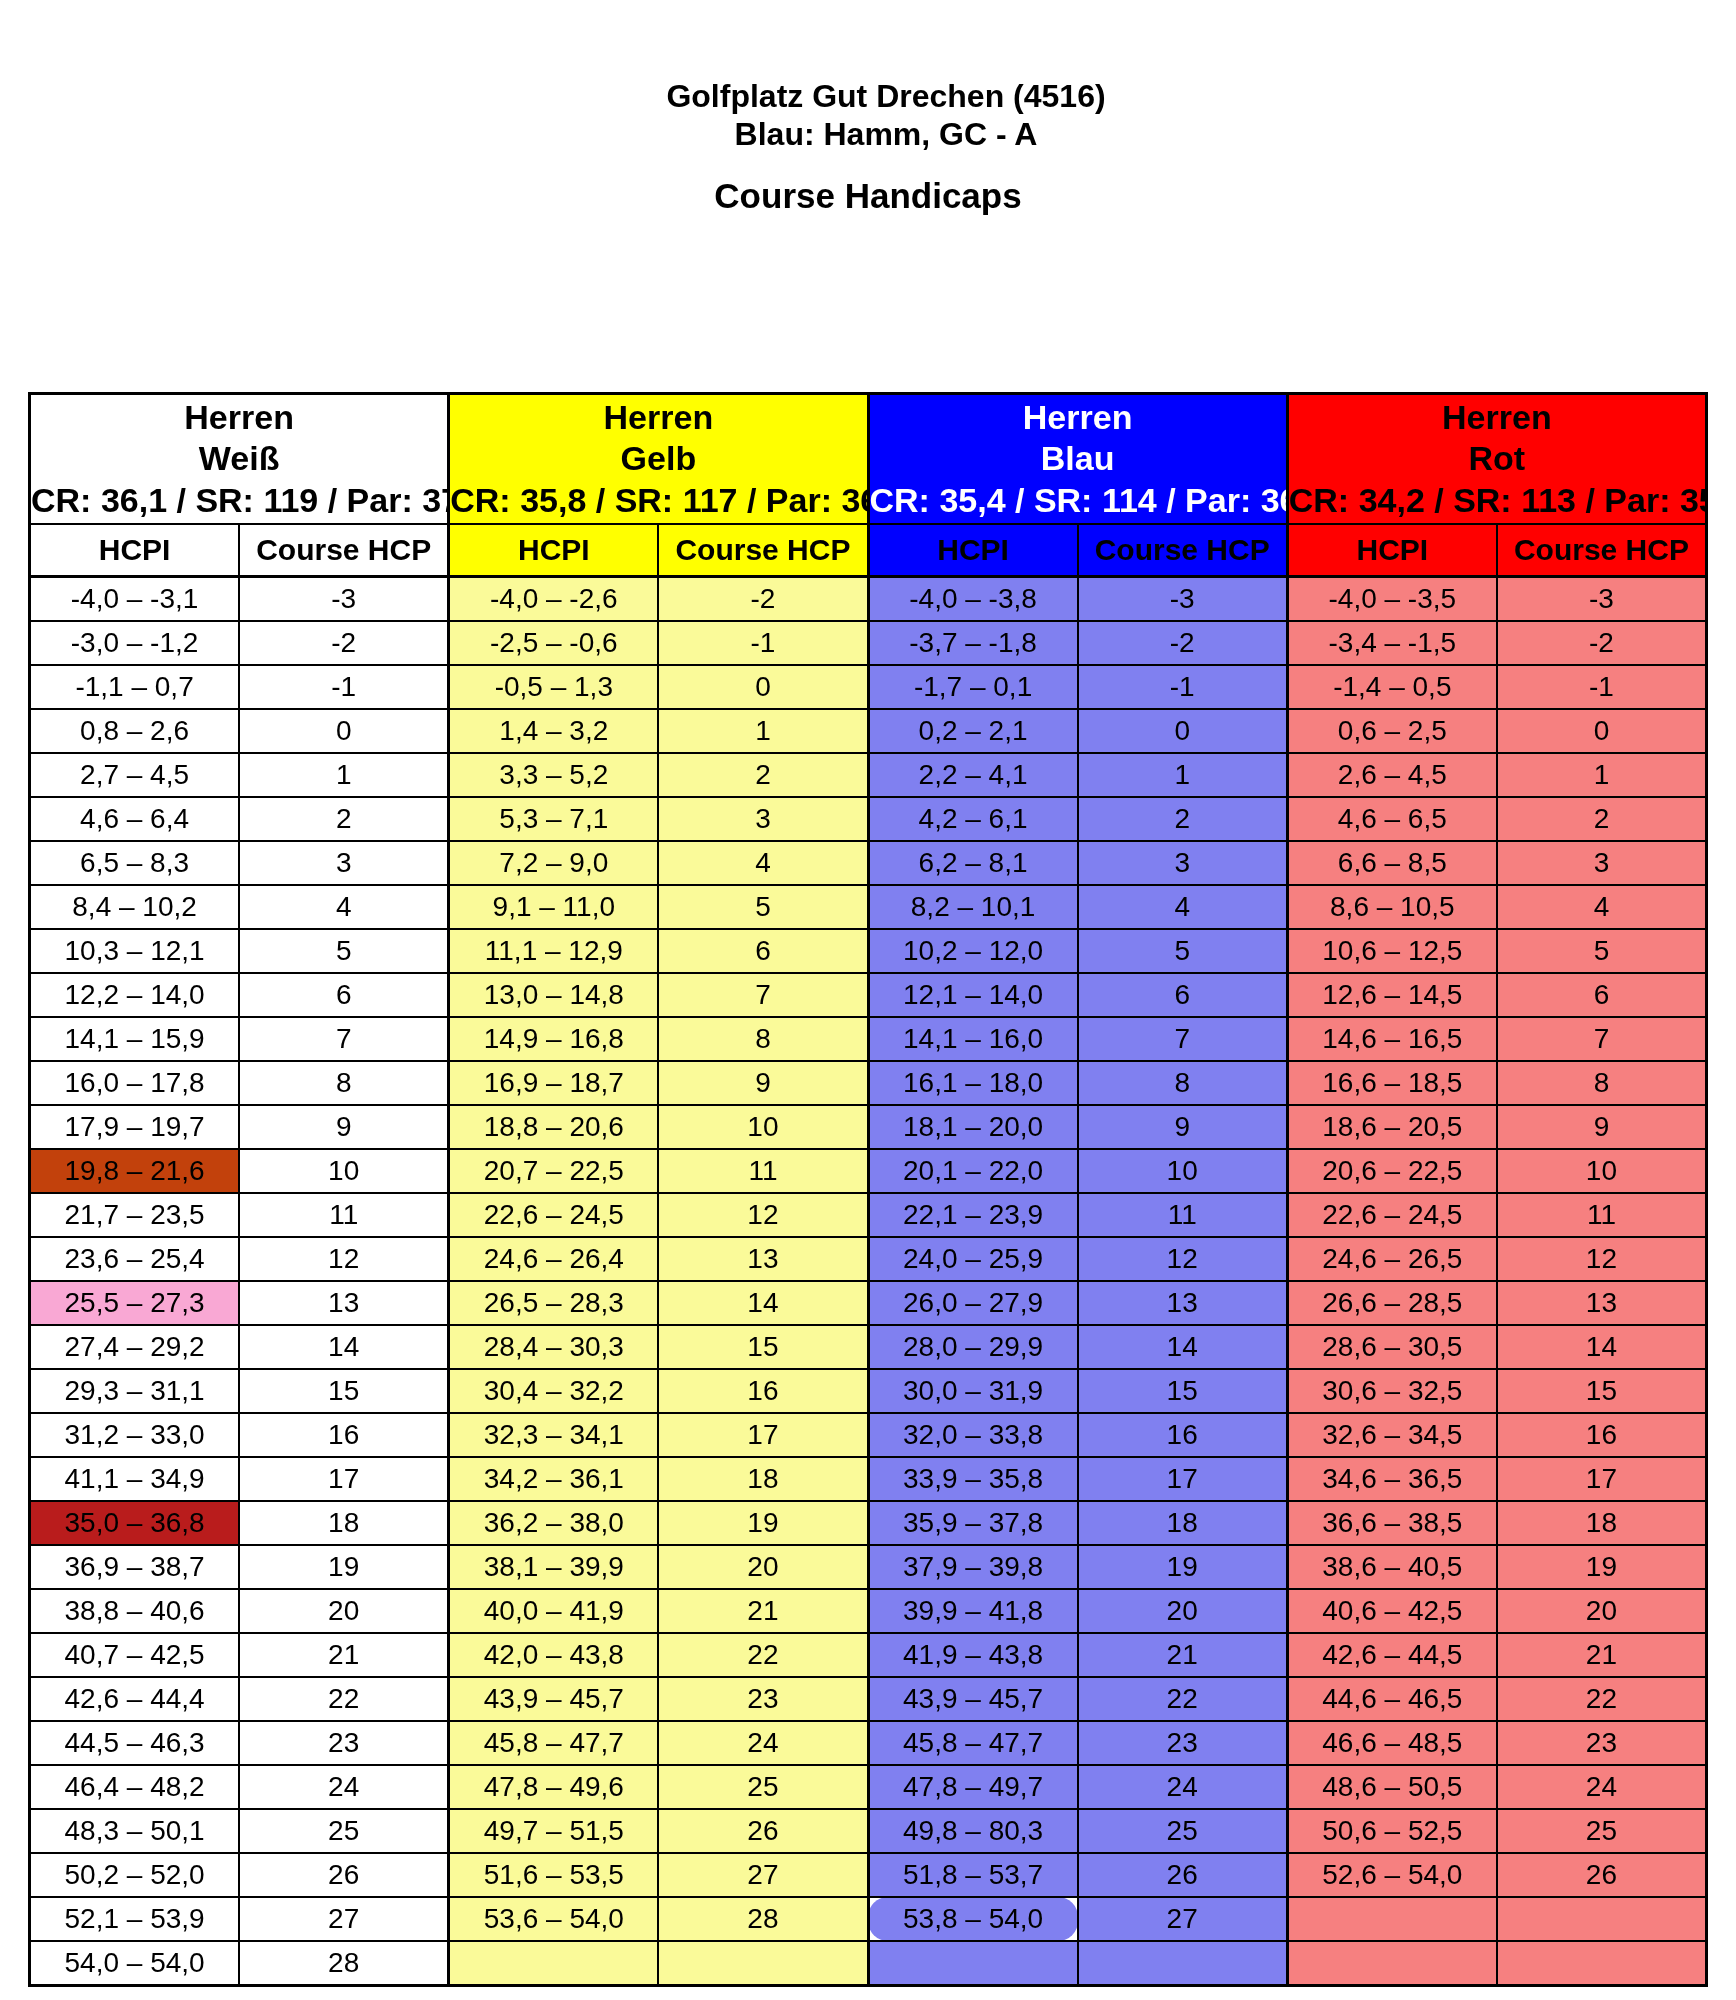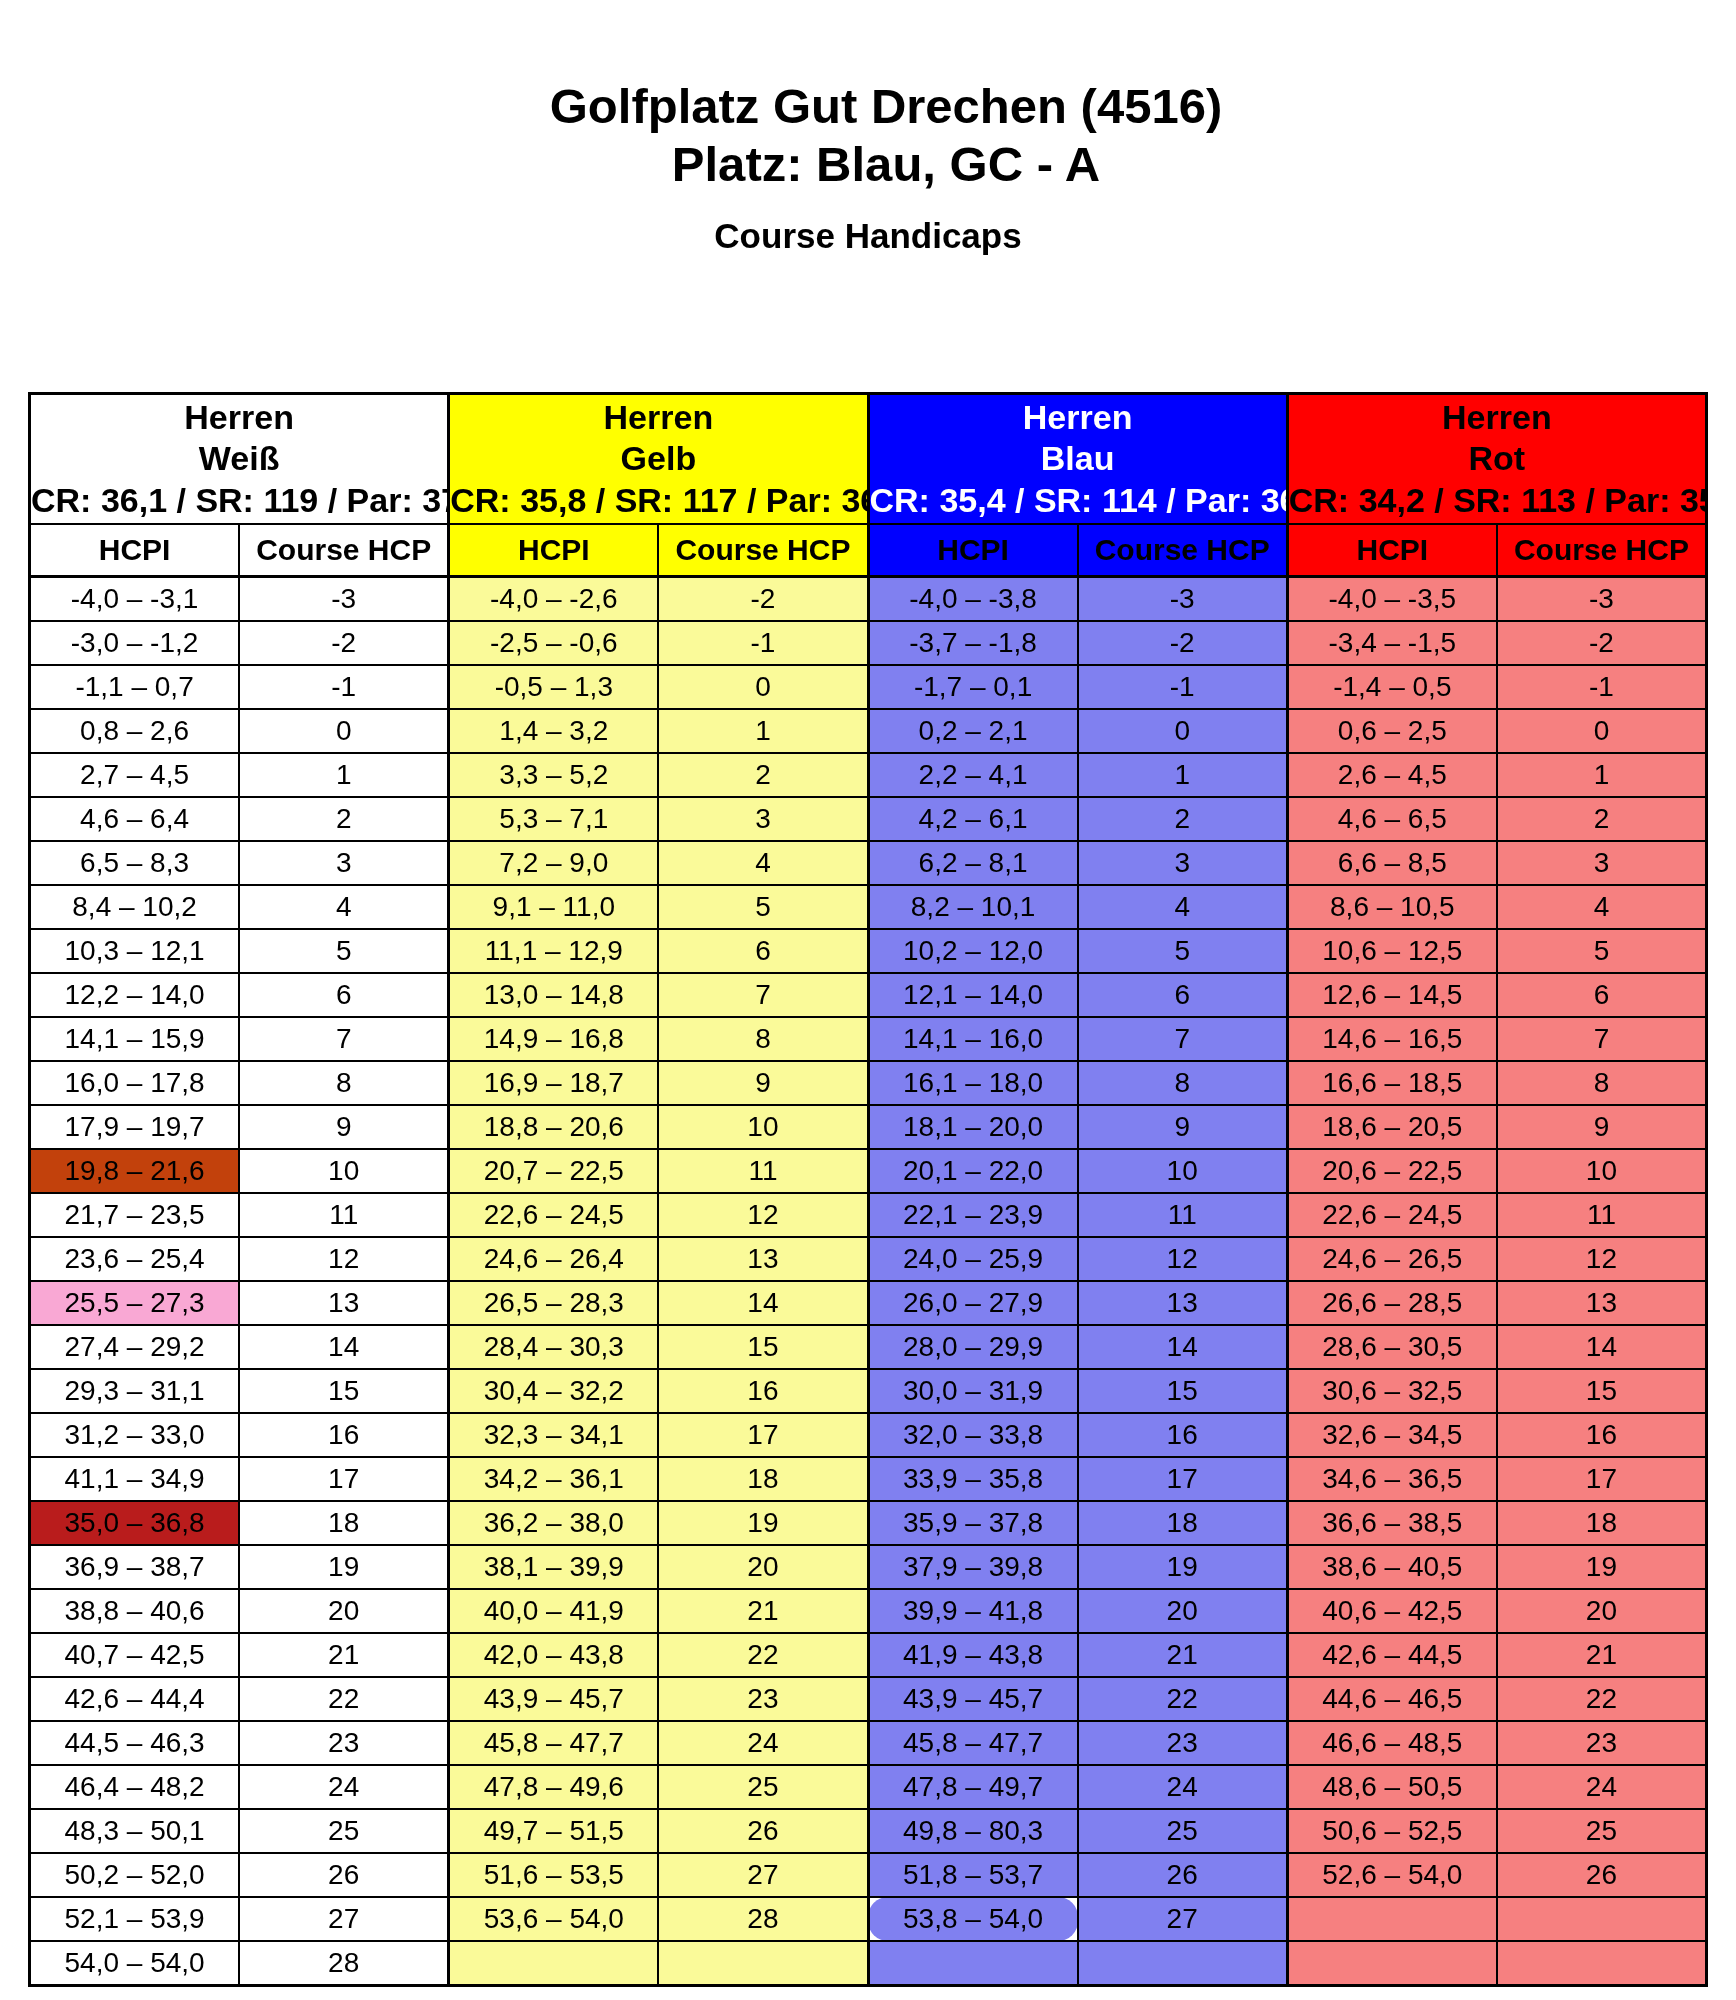--- a/index.html
+++ b/index.html
@@ -14,21 +14,21 @@
     height: 2000px;
     position: relative;
     background: #ffffff;
     overflow: hidden;
   }
   .title-block {
     text-align: center;
     padding-top: 78px;
   }
   .title-line {
-    font-size: 49px;
+    font-size: 32px;
     font-weight: bold;
     line-height: 1.18;
     padding-left: 36px;
   }
   .subtitle {
     font-size: 35px;
     font-weight: bold;
     margin-top: 22px;
   }
   table.hcp {
@@ -66,21 +66,21 @@
     font-weight: normal;
   }
   thead tr.sub-row th { border-bottom: 3px solid #000000; }
 </style>
 </head>
 <body>
 
 <div class="page">
   <div class="title-block">
     <div class="title-line">Golfplatz Gut Drechen (4516)</div>
-    <div class="title-line">Platz: Blau, GC - A</div>
+    <div class="title-line">Blau: Hamm, GC - A</div>
     <div class="subtitle">Course Handicaps</div>
   </div>
 
   <table class="hcp">
     <thead>
         <tr>
           <th colspan="2" class="group-head group-start" style="background: rgb(255, 255, 255); color: rgb(0, 0, 0);">
             <div>Herren</div>
             <div>Weiß</div>
             <div>CR: 36,1 / SR: 119 / Par: 37</div>

